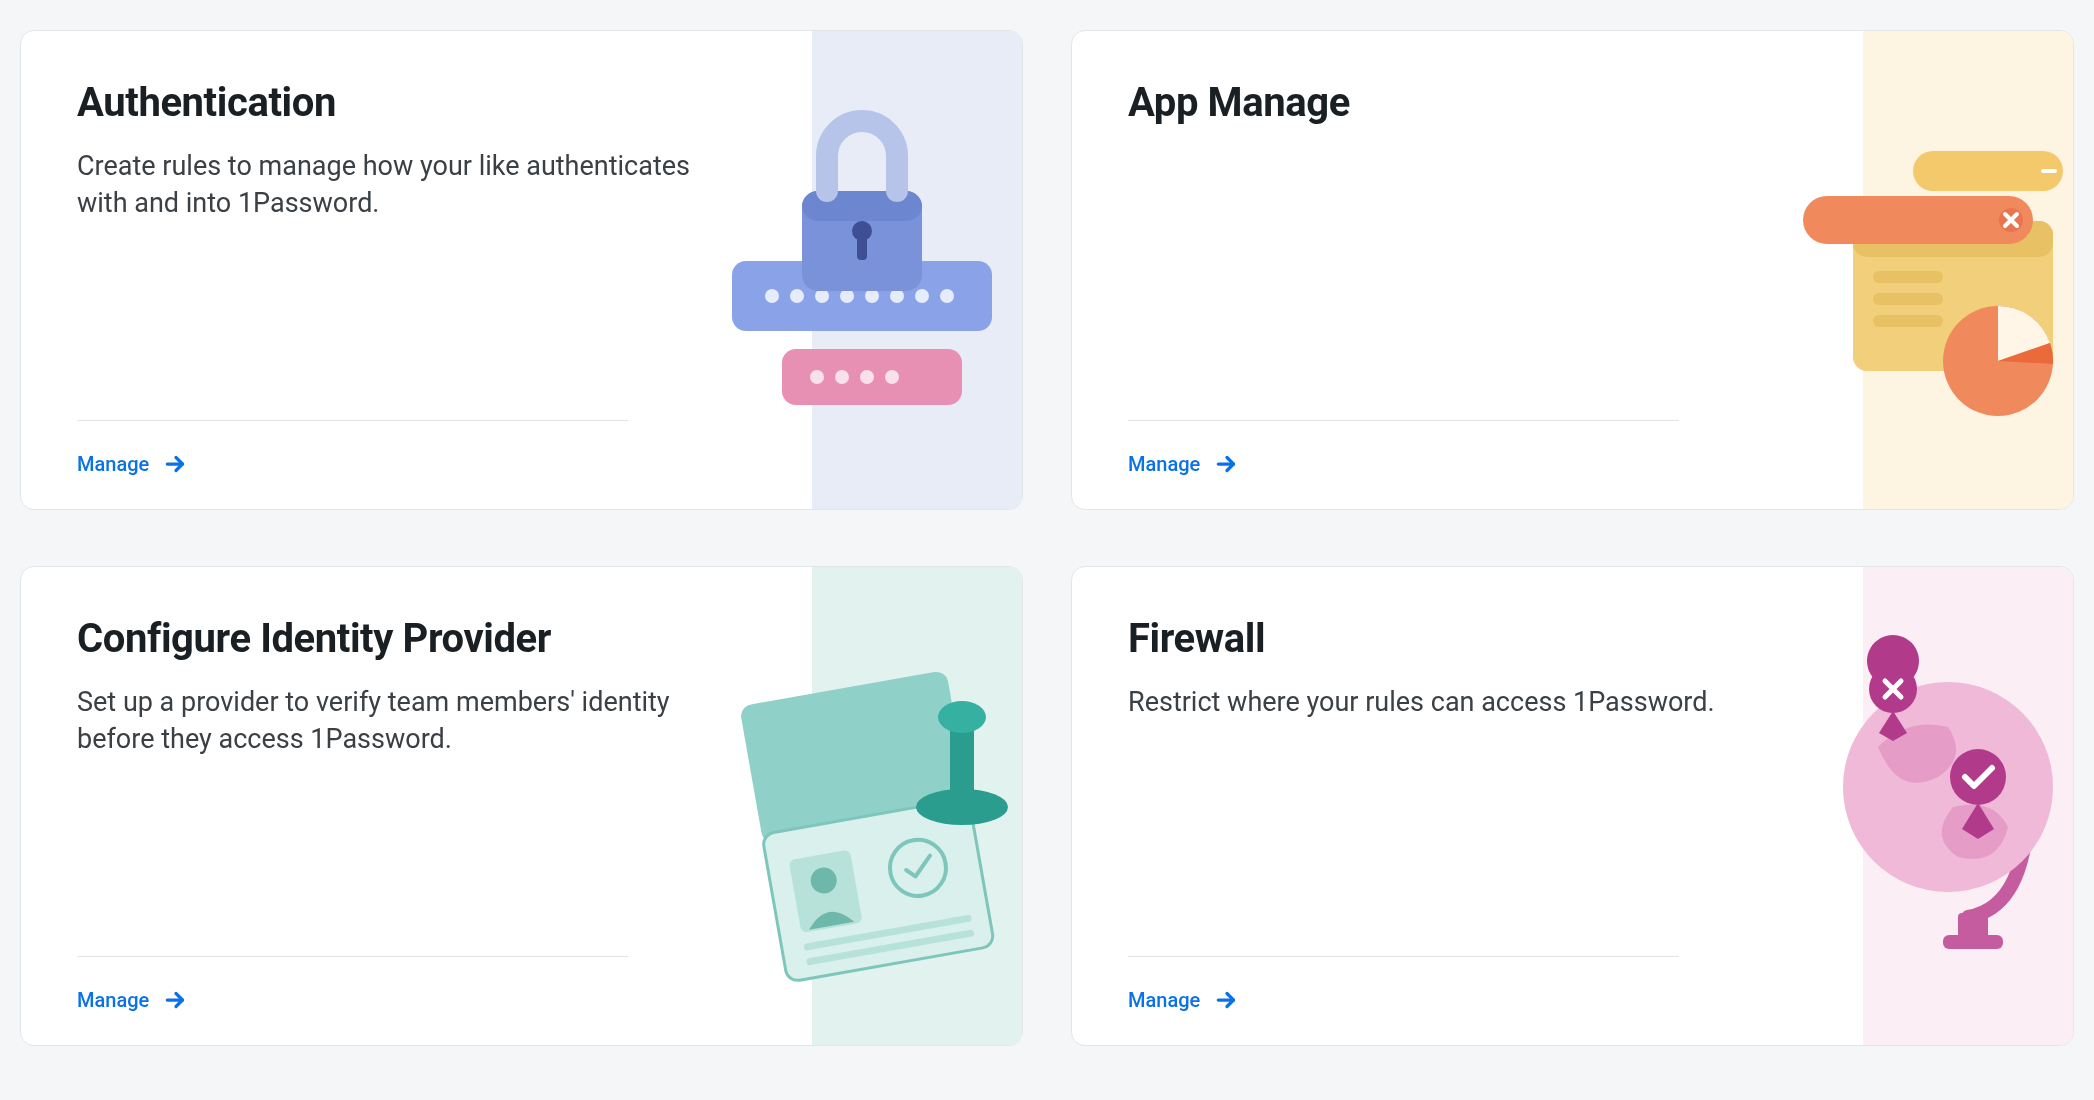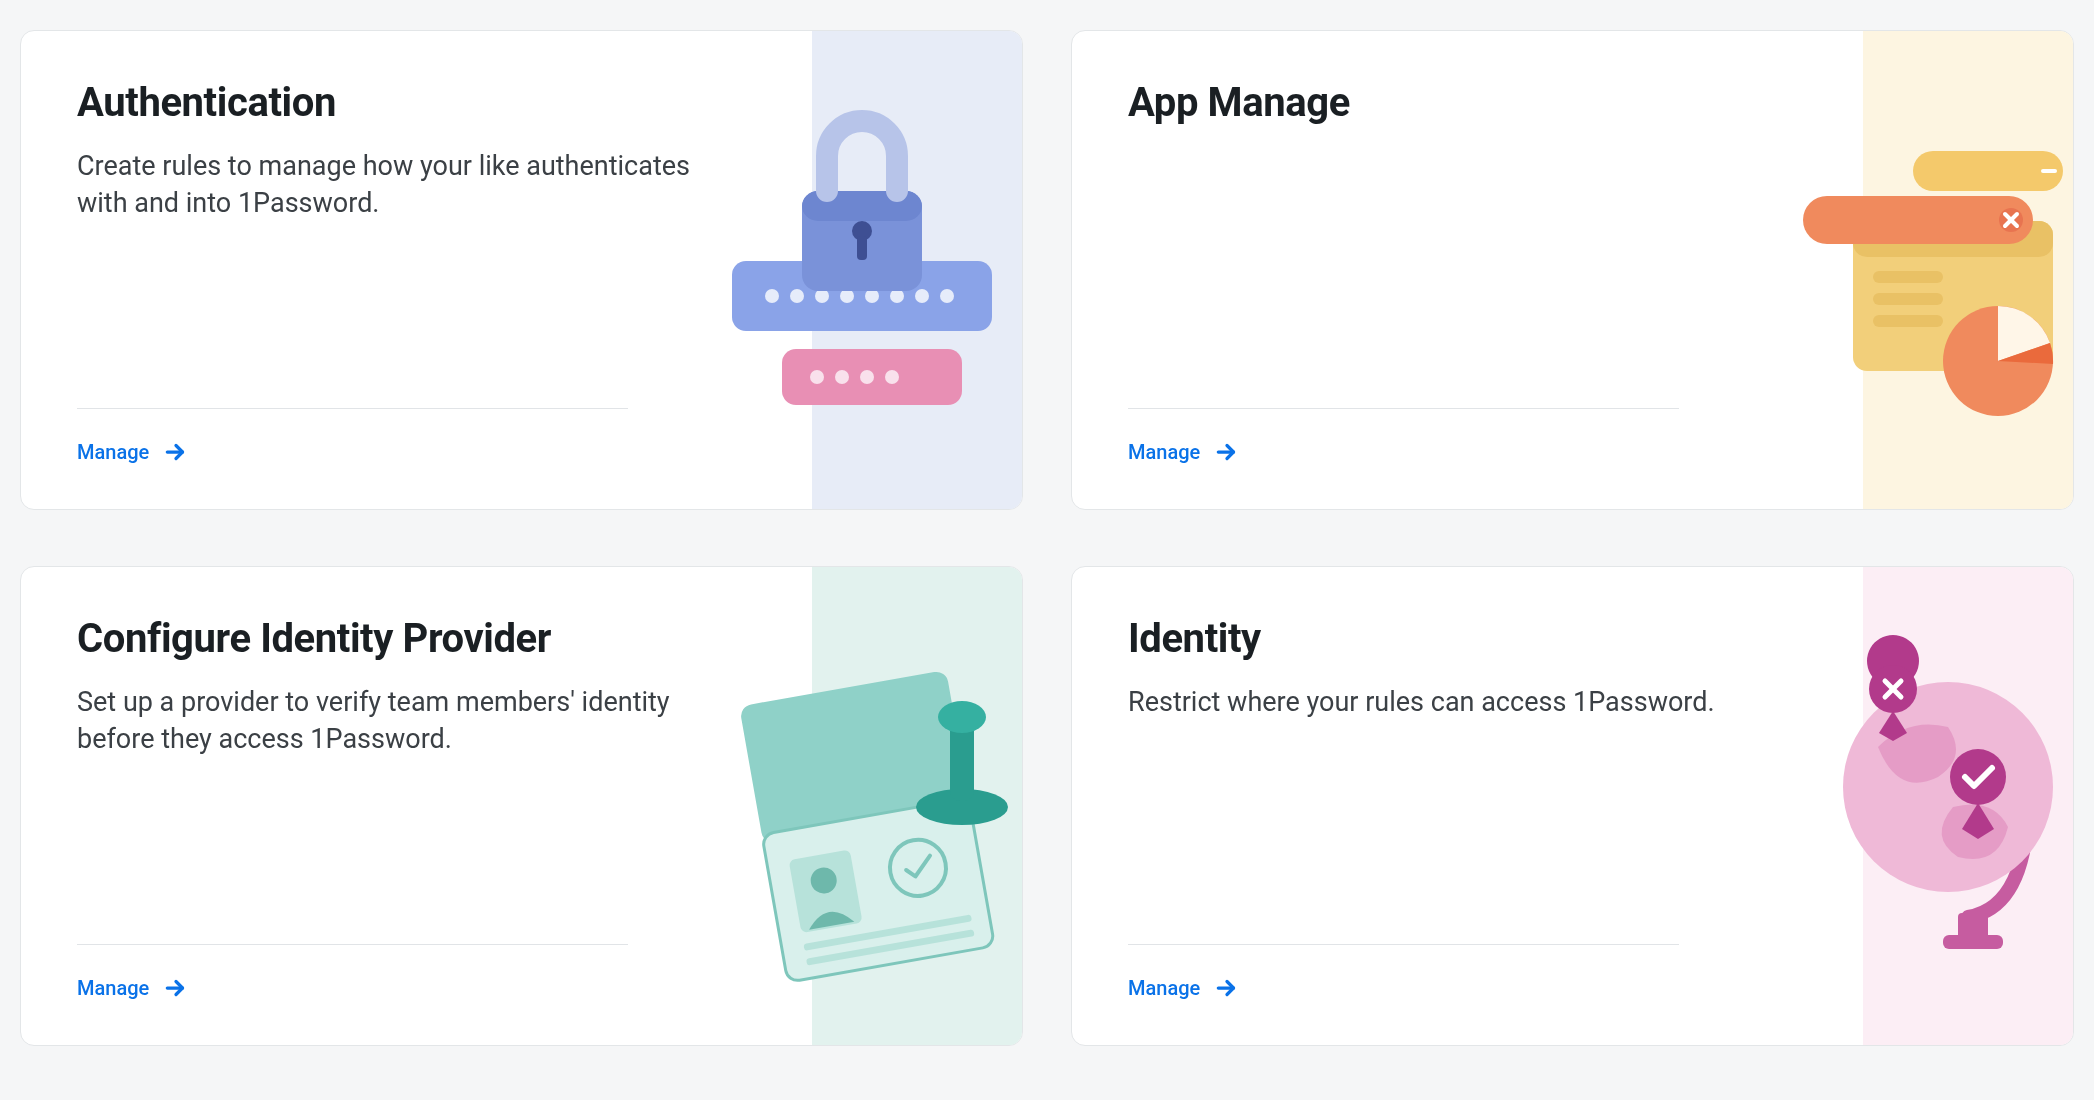--- a/index.html
+++ b/index.html
@@ -13,21 +13,21 @@
     display: grid;
     grid-template-columns: 1fr 1fr;
     gap: 56px 48px;
     max-width: 2060px;
   }
   .card {
     position: relative;
     background: #ffffff;
     border: 1px solid #e3e6e8;
     border-radius: 14px;
-    padding: 48px 56px 44px 56px;
+    padding: 48px 56px 32px 56px;
     min-height: 480px;
     overflow: hidden;
     display: flex;
     flex-direction: column;
   }
   .card-accent {
     position: absolute;
     top: 0; right: 0; bottom: 0;
     width: 210px;
     z-index: 0;
@@ -250,21 +250,21 @@
         <path d="M150 144 l-14 22 l14 8 l14 -8 z" fill="#b23a8b"></path>
         <line x1="142" y1="114" x2="158" y2="130" stroke="#fff" stroke-width="5" stroke-linecap="round"></line>
         <line x1="158" y1="114" x2="142" y2="130" stroke="#fff" stroke-width="5" stroke-linecap="round"></line>
 
         <circle cx="235" cy="210" r="28" fill="#b23a8b"></circle>
         <path d="M235 236 l-16 26 l16 10 l16 -10 z" fill="#b23a8b"></path>
         <path d="M222 210 l9 9 l18 -18" fill="none" stroke="#fff" stroke-width="6" stroke-linecap="round" stroke-linejoin="round"></path>
       </svg>
     </div>
     <div class="card-content">
-      <h2 class="card-title">Identity</h2>
+      <h2 class="card-title">Firewall</h2>
       <p class="card-desc">Restrict where your rules can access 1Password.</p>
       <div class="card-spacer"></div>
       <hr class="card-divider">
       <a class="manage-link">
         <span>Manage</span>
         <span class="arrow-icon">
           <svg width="26" height="26" viewBox="0 0 24 24" fill="none" stroke="#0a72e8" stroke-width="3" stroke-linecap="round" stroke-linejoin="round">
               <line x1="4" y1="12" x2="18" y2="12"></line>
               <polyline points="12 6 18 12 12 18"></polyline>
             </svg>

